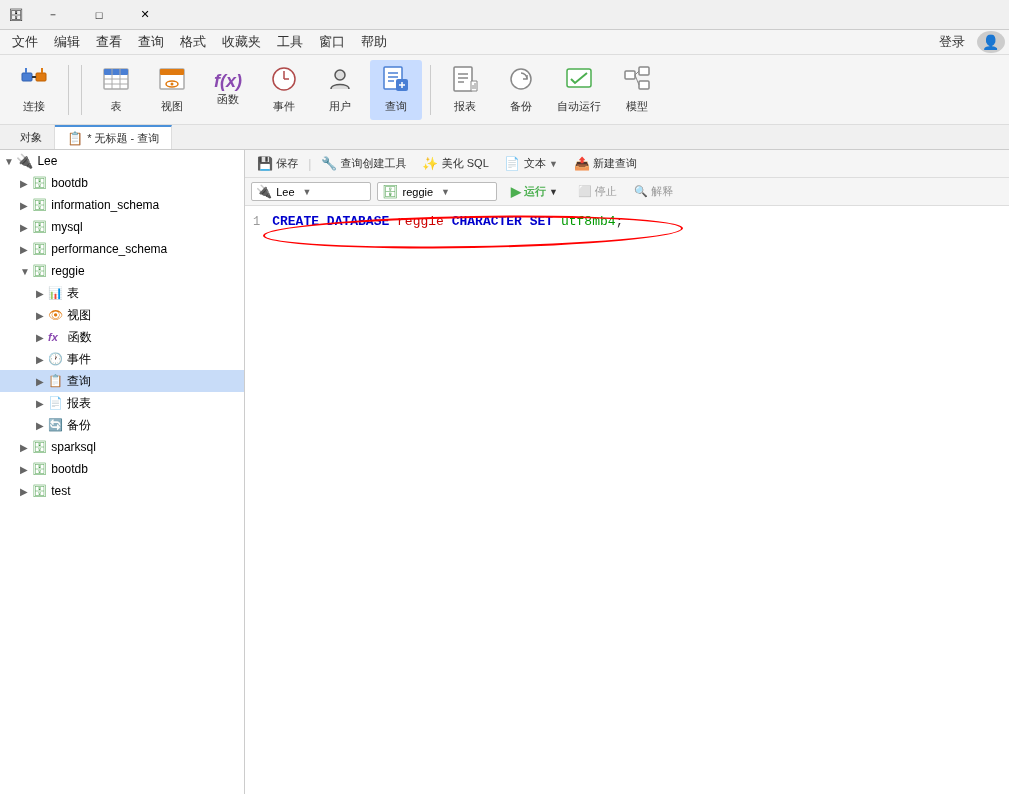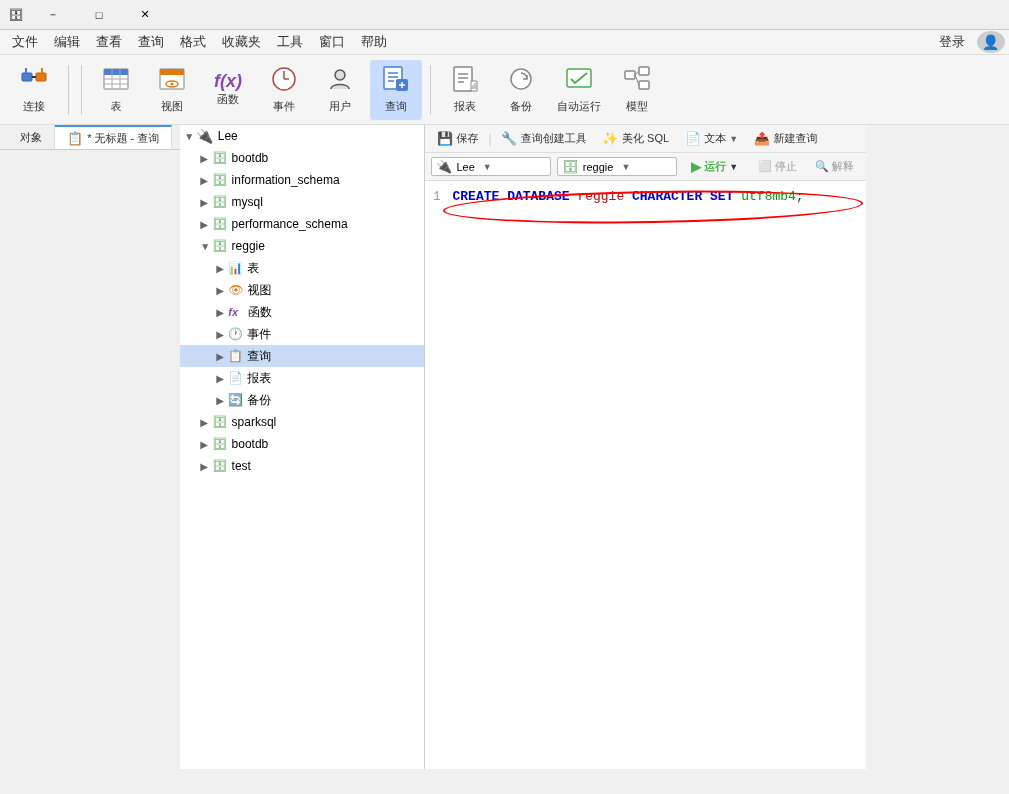--- a/index.html
+++ b/index.html
@@ -329,21 +329,21 @@
         <rect x="16" y="2" width="10" height="8" rx="1" fill="white" stroke="#888" stroke-width="1.5"></rect>
         <rect x="16" y="16" width="10" height="8" rx="1" fill="white" stroke="#888" stroke-width="1.5"></rect>
         <line x1="12" y1="10" x2="16" y2="6" stroke="#888" stroke-width="1"></line>
         <line x1="12" y1="10" x2="16" y2="20" stroke="#888" stroke-width="1"></line>
       </svg>
     </div>
     <span>模型</span>
   </div>
 </div>
 
-<div style="display:flex;flex-direction:row;flex:1;height:calc(794px - 30px - 25px - 70px);">
+<div style="display:flex;flex-direction:column;flex:1;height:calc(794px - 30px - 25px - 70px);">
 
   <div class="tab-bar">
     <div class="tab-item">
       <span>对象</span>
     </div>
     <div class="tab-item active">
       <span style="color:#4a7fd4;font-size:13px;margin-right:4px;">📋</span>
       <span>* 无标题 - 查询</span>
     </div>
   </div>

